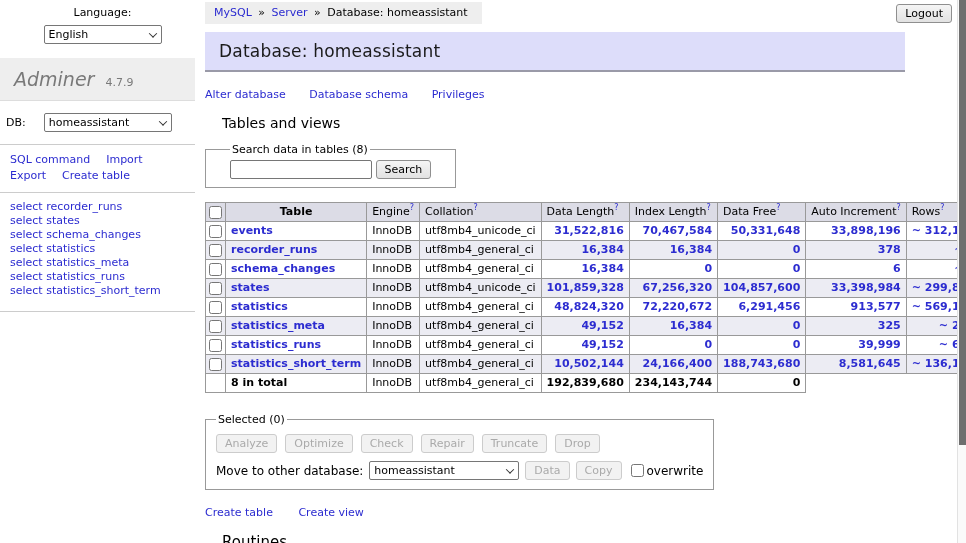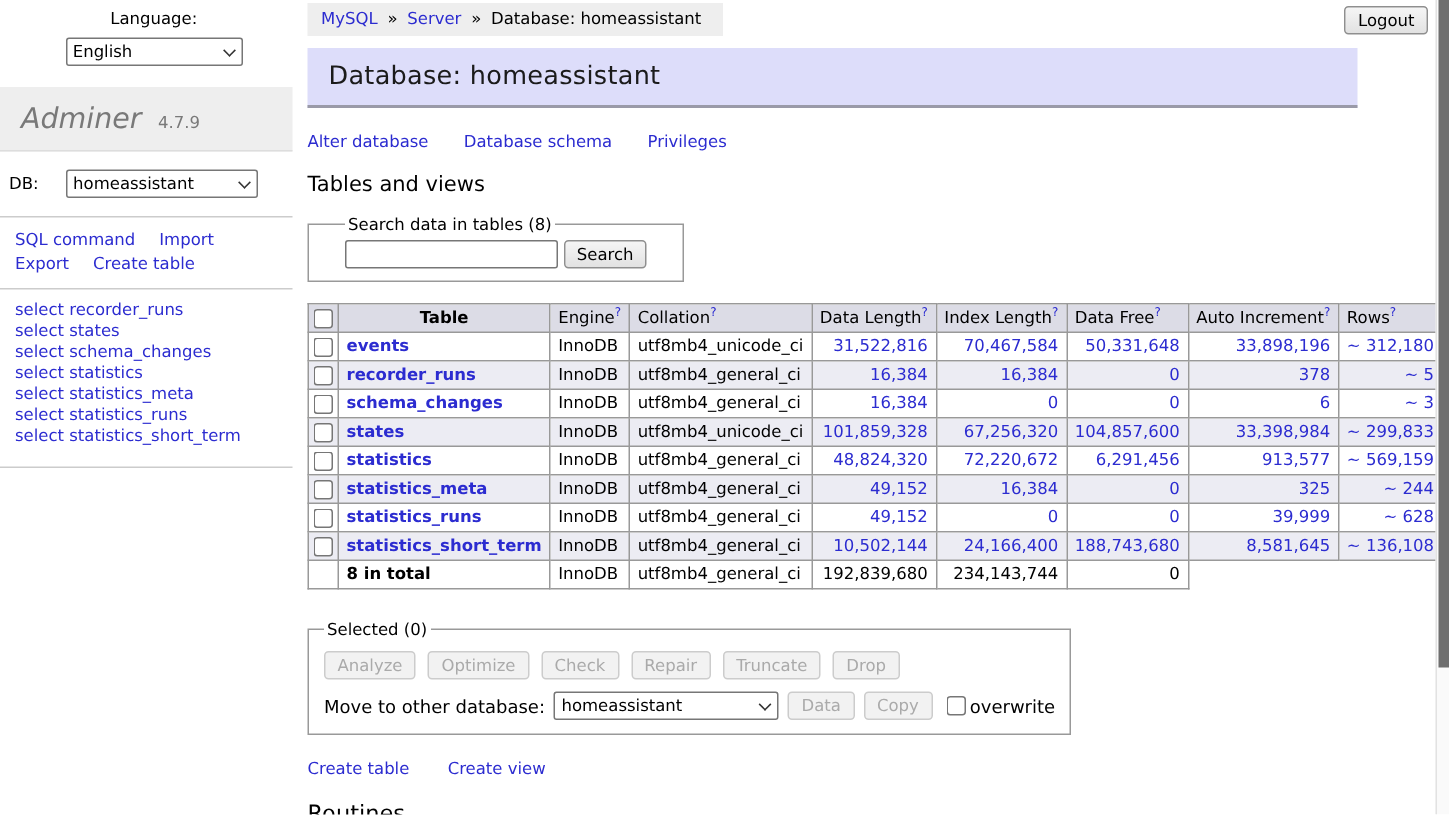--- a/index.html
+++ b/index.html
@@ -48,35 +48,35 @@
   #content { position:absolute; left:205px; top:0; width:700px; }
   .breadcrumb { display:inline-block; background:#eee; padding:4px 14px 5px 9px; margin-top:2px; }
   .breadcrumb .sep { color:#000; margin:0 3px; }
   #logout-btn { position:absolute; top:4px; right:14px; }
   h2.page-title {
     margin:8px 0 0 0; background:#ddddfa; border-bottom:2px solid #9a9aa8;
     font-size:17px; font-weight:normal; color:#1b1b1b; padding:9px 14px 9px; letter-spacing:.2px;
   }
   .page-links { margin:16px 0 12px; }
   .page-links a { margin-right:20px; }
-  h3 { font-size:14px; font-weight:normal; margin:14px 0 8px; color:#000; }
+  h3 { font-size:14px; font-weight:normal; margin:14px 17px 8px; color:#000; }
 
   fieldset { border:1px solid #999; margin:0; padding:4px 24px 8px; display:inline-block; }
   legend { font-size:11px; padding:0 2px; }
   .search-fieldset { margin:4px 0 12px; }
   .search-input { width:142px; height:19px; border:1px solid #767676; border-radius:2px; font-family:inherit; font-size:11px; padding:0 3px; }
 
   
   table.db-tables { border-collapse:collapse; table-layout:fixed; margin-top:2px; font-size:11px; }
   .db-tables th, .db-tables td { border:1px solid #999; padding:2px 5px 3px; height:18px; overflow:hidden; white-space:nowrap; }
   .db-tables thead th { background:#dcdce6; font-weight:normal; text-align:left; }
   .db-tables thead th.c-table { font-weight:bold; text-align:center; }
   .db-tables tbody tr:nth-child(even) td { background:#ececf3; }
   .db-tables .cb-cell { text-align:center; padding:0; }
-  .db-tables td.num { text-align:right; color:#2c2cd0; }
+  .db-tables td.num { text-align:right; color:#2c2cd0;font-weight:bold; }
   .db-tables td.tname a { font-weight:bold; }
   .db-tables tr.total-row td { background:#fff !important; }
   .db-tables tr.total-row td.num { color:#000; }
   .db-tables tr.total-row .tlabel { font-weight:bold; }
   sup.help { font-size:8px; color:#2c2cd0; vertical-align:super; line-height:0; cursor:pointer; }
   input[type=checkbox] { width:13px; height:13px; margin:1px 3px; vertical-align:middle; }
 
   .selected-fieldset { margin-top:20px; padding:5px 10px 9px; }
   .sel-btn-row { margin:3px 0 8px; display:flex; gap:8px; }
   .move-row { display:flex; align-items:center; gap:6px; font-size:12px; }

